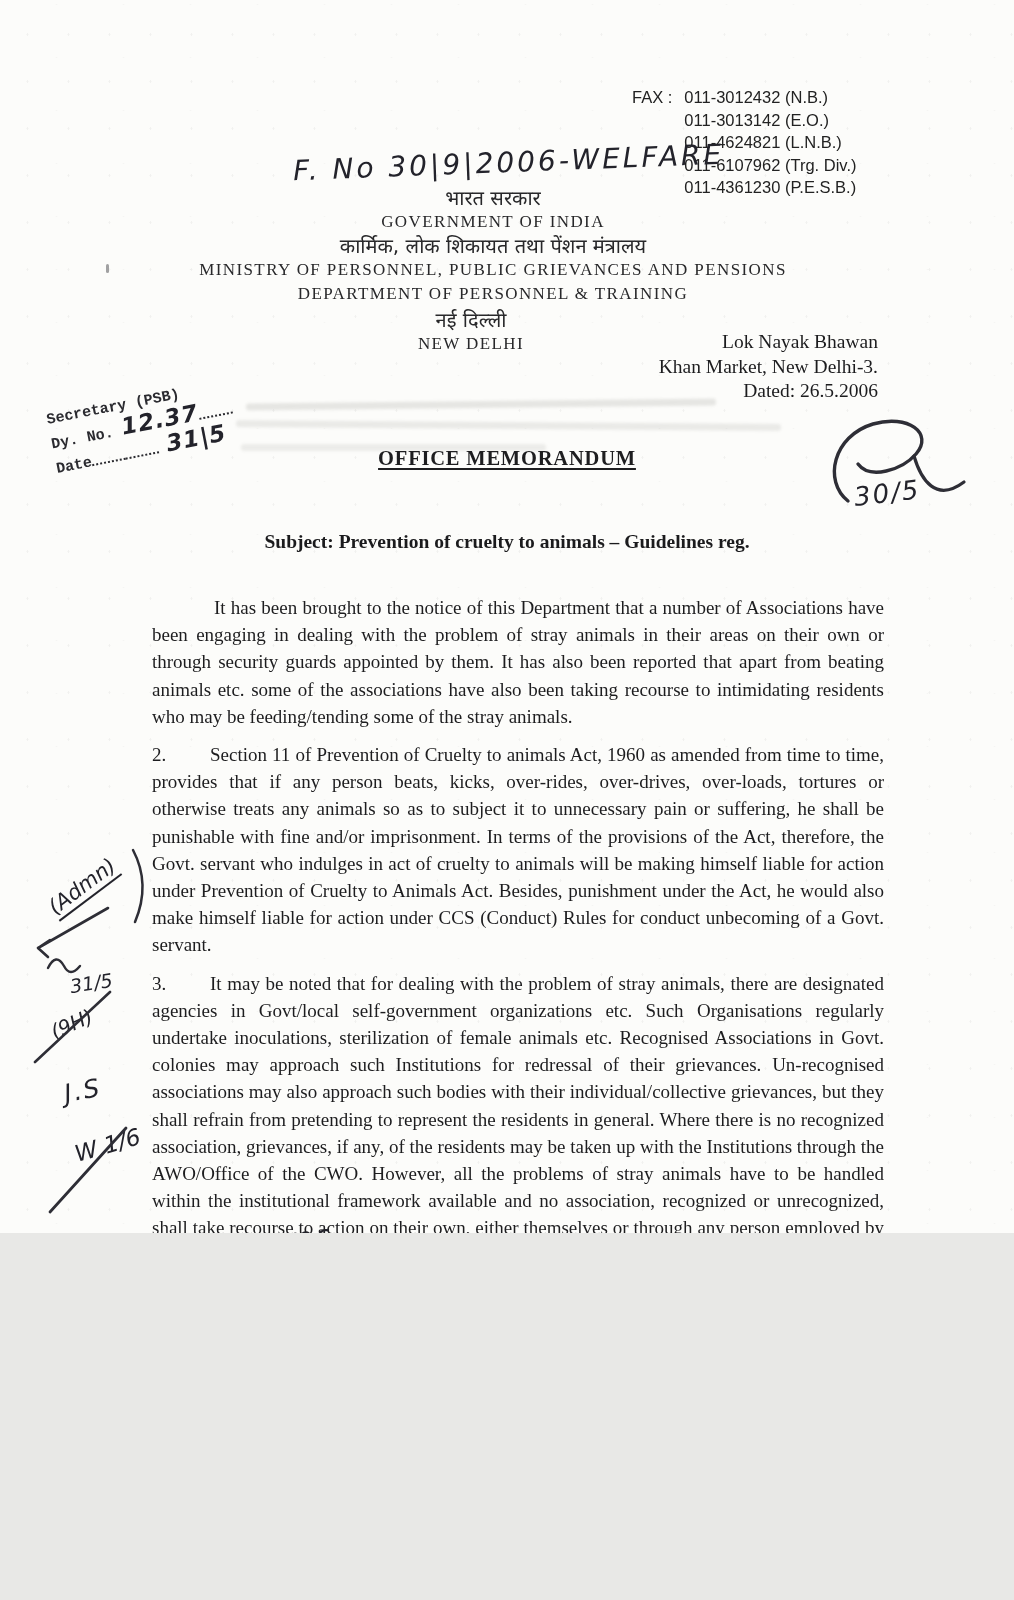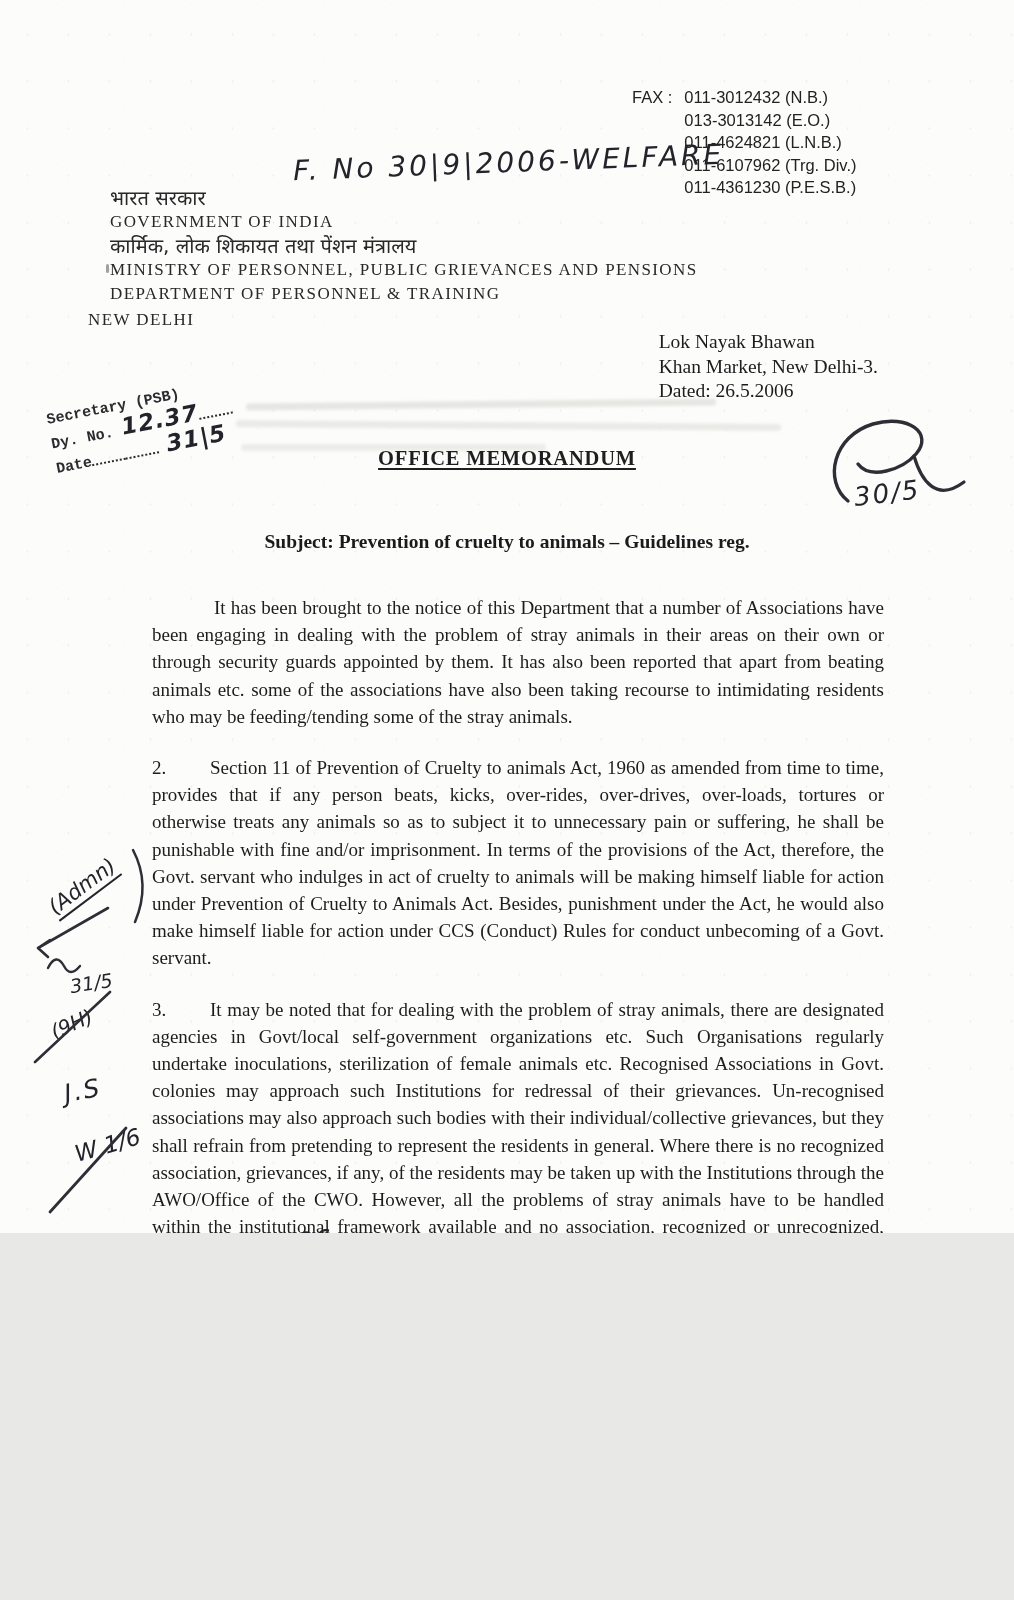--- a/index.html
+++ b/index.html
@@ -18,27 +18,27 @@
   }
   
   .fax { position:absolute; left:632px; top:86px; display:flex; gap:12px;
          font-family:"Liberation Sans", sans-serif; font-size:16.5px; line-height:22.5px; color:#222; }
   .fax-label { white-space:nowrap; }
   
   .hand { font-family:"DejaVu Sans", sans-serif; font-style:italic; color:#23232b; }
   .fileno { position:absolute; left:293px; top:146px; font-size:28px; letter-spacing:3px;
             transform:rotate(-2.2deg); white-space:nowrap; }
   
-  .letterhead { position:absolute; left:110px; top:186px; width:766px; text-align:left; }
+  .letterhead { position:absolute; left:110px; top:186px; width:766px; text-align:center; }
   .lh-hi { font-family:"DejaVu Sans", sans-serif; font-size:20px; line-height:24px; color:#28282a; }
   .lh-en { font-family:Liberation Serif, serif; font-size:17px; letter-spacing:1.4px;
            line-height:24px; color:#28282a; }
   .lh-city { transform:translateX(-22px); margin-top:2px; }
   
-  .addr { position:absolute; right:136px; top:330px; 
+  .addr { position:absolute; right:136px; top:330px; text-align:right;
           font-size:19.5px; line-height:24.5px; color:#1c1c1e; }
   
   .stamp { position:absolute; left:50px; top:392px; transform:rotate(-11deg);
            font-family:"Liberation Mono", monospace; font-weight:bold;
            font-size:15px; line-height:21px; color:#2b2b30; white-space:nowrap; }
   .stamp .hand-big { font-size:23px; font-weight:bold; font-style:italic; letter-spacing:1px; }
   .stamp .leader { display:inline-block; width:34px; border-bottom:2px dotted #2b2b30; height:12px; }
   
   .memo-title { position:absolute; left:0; top:447px; width:100%; text-align:center;
                 font-size:20.5px; font-weight:bold; letter-spacing:0.8px; }
@@ -47,21 +47,21 @@
              font-size:19.5px; font-weight:bold; color:#1b1b1d; }
   
   .sign { position:absolute; left:818px; top:406px; }
   .sign-date { position:absolute; left:854px; top:478px; font-size:26px;
                transform:rotate(-7deg); letter-spacing:2px; }
   
   .bodytext { position:absolute; left:152px; top:594px; width:732px;
               font-size:19px; line-height:27.2px; text-align:justify; color:#1d1d1f; }
   .bodytext p { margin:0 0 7px 0; }
   .bodytext p.p1 { text-indent:62px; }
-  .bodytext p.pn { margin-top:24px; }
+  .bodytext p.pn { margin-top:11px; }
   .num { display:inline-block; width:58px; text-indent:0; }
   
   .mn { position:absolute; white-space:nowrap; }
   .mn-admn  { left:44px;  top:874px;  font-size:21px; transform:rotate(-37deg);
               border-bottom:2px solid #23232b; padding-bottom:1px; }
   .mn-date  { left:70px;  top:972px;  font-size:19px; transform:rotate(-9deg); }
   .mn-init1 { left:50px;  top:1012px; font-size:20px; transform:rotate(-24deg); }
   .mn-init2 { left:64px;  top:1076px; font-size:25px; transform:rotate(-11deg); letter-spacing:2px; }
   .mn-init3 { left:74px;  top:1132px; font-size:23px; transform:rotate(-16deg); }
   .strokes  { position:absolute; left:10px; top:830px; }
@@ -83,36 +83,37 @@
 </style>
 </head>
 <body>
 
 <div class="page">
 
   <div class="fax">
     <div class="fax-label">FAX :</div>
     <div>
       <div>011-3012432 (N.B.)</div>
-      <div>013-3013142 (E.O.)</div>
+      <div>011-3013142 (E.O.)</div>
       <div>011-4624821 (L.N.B.)</div>
       <div>011-6107962 (Trg. Div.)</div>
       <div>011-4361230 (P.E.S.B.)</div>
     </div>
   </div>
 
   <div class="hand fileno">F. No 30|9|2006-WELFARE</div>
 
   <div class="letterhead">
     <div class="lh-hi">भारत सरकार</div>
     <div class="lh-en">GOVERNMENT OF INDIA</div>
     <div class="lh-hi">कार्मिक, लोक शिकायत तथा पेंशन मंत्रालय</div>
     <div class="lh-en">MINISTRY OF PERSONNEL, PUBLIC GRIEVANCES AND PENSIONS</div>
     <div class="lh-en">DEPARTMENT OF PERSONNEL &amp; TRAINING</div>
     <div class="lh-city">
+      <div class="lh-hi">नई दिल्ली</div>
       <div class="lh-en">NEW DELHI</div>
     </div>
   </div>
 
   <div class="addr">
     <div>Lok Nayak Bhawan</div>
     <div>Khan Market, New Delhi-3.</div>
     <div>Dated: 26.5.2006</div>
   </div>
 

